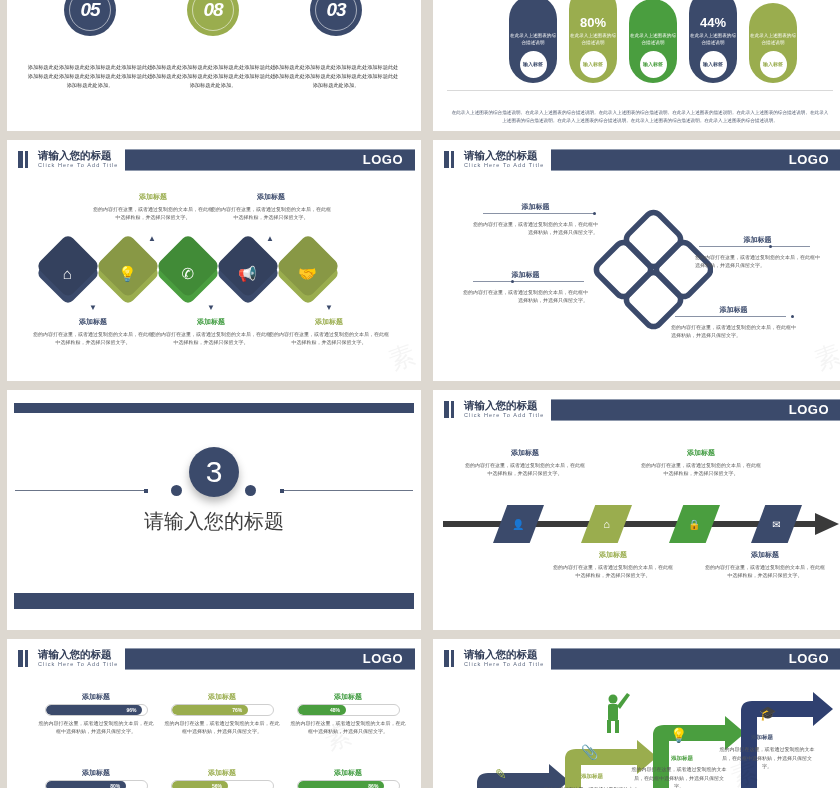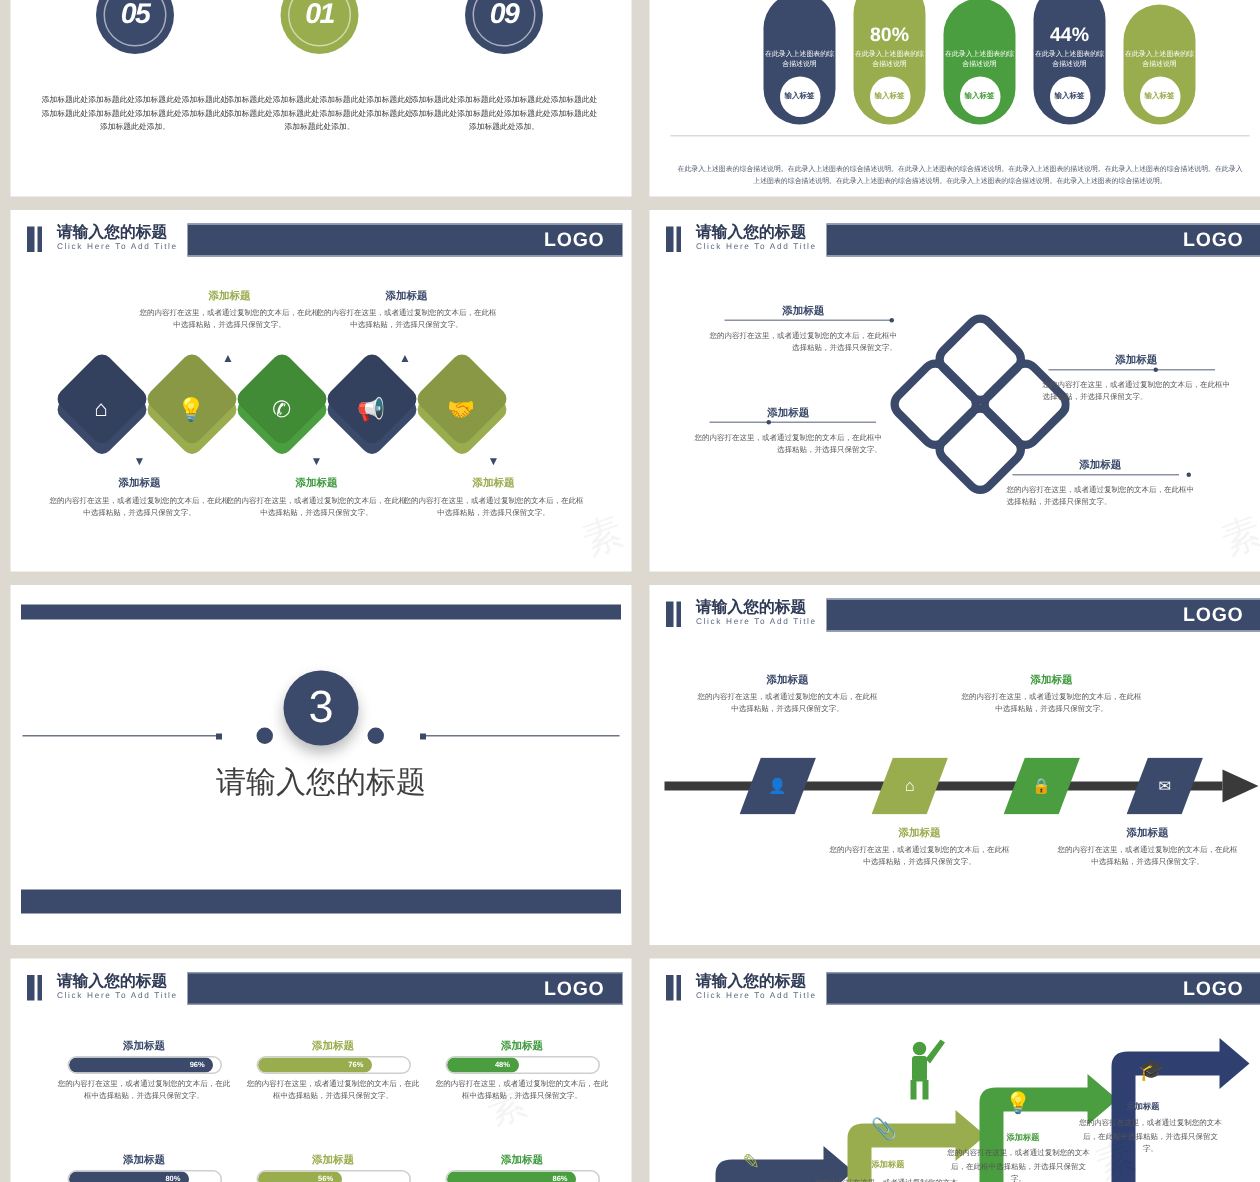--- a/index.html
+++ b/index.html
@@ -181,27 +181,27 @@
   <div class="slide s1">
     <div class="medal" style="left:57px;top:-16px;">
 
       <div class="ring navybg">
           <span>05</span>
         </div>
     </div>
     <div class="medal" style="left:180px;top:-16px;">
 
       <div class="ring olivebg">
-          <span>01</span>
+          <span>08</span>
         </div>
     </div>
     <div class="medal" style="left:303px;top:-16px;">
 
       <div class="ring navybg">
-          <span>09</span>
+          <span>03</span>
         </div>
     </div>
 
     <div class="col" style="left:20px;top:63px;">
       <p>添加标题此处添加标题此处添加标题此处添加标题此处添加标题此处添加标题此处添加标题此处添加标题此处添加标题此处添加。</p>
     </div>
     <div class="col" style="left:143px;top:63px;">
       <p>添加标题此处添加标题此处添加标题此处添加标题此处添加标题此处添加标题此处添加标题此处添加标题此处添加标题此处添加。</p>
     </div>
     <div class="col" style="left:266px;top:63px;">

